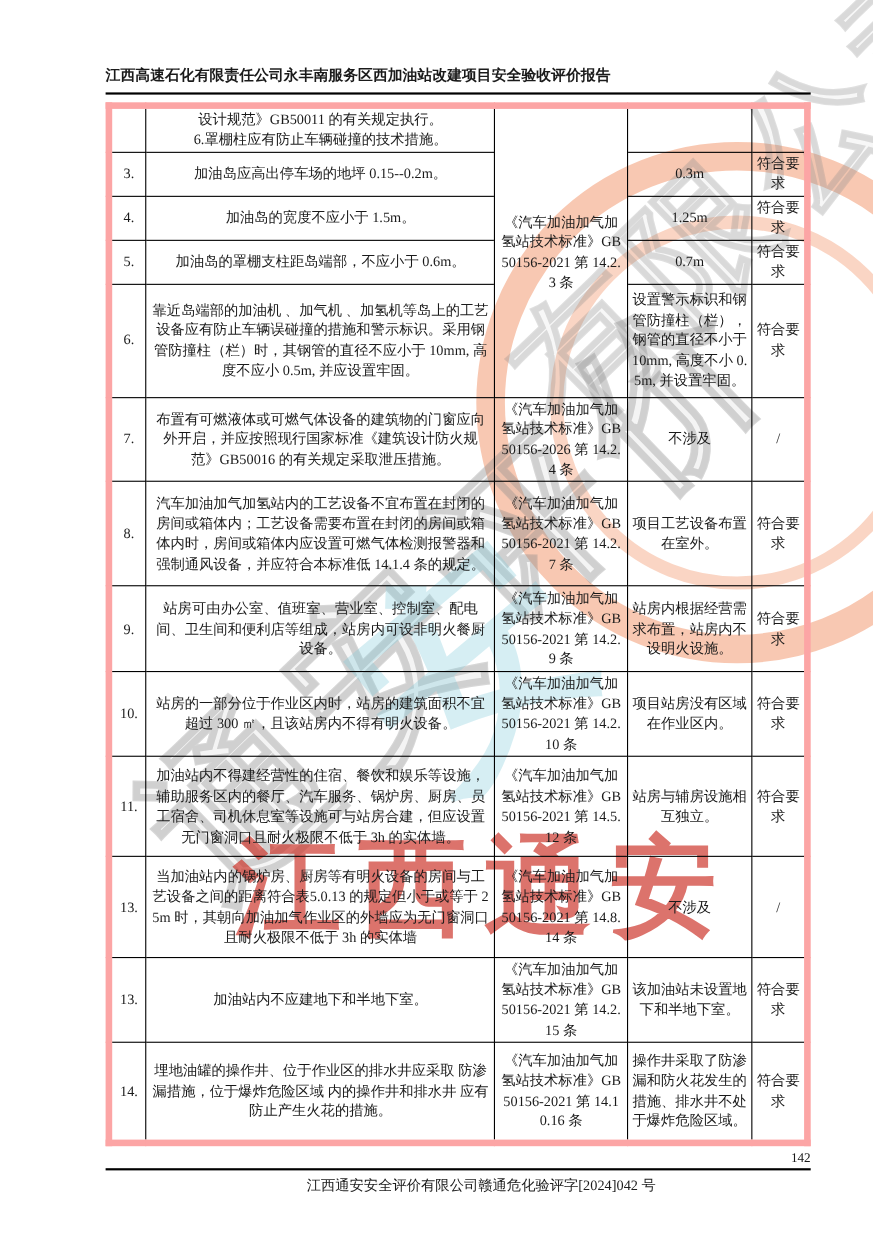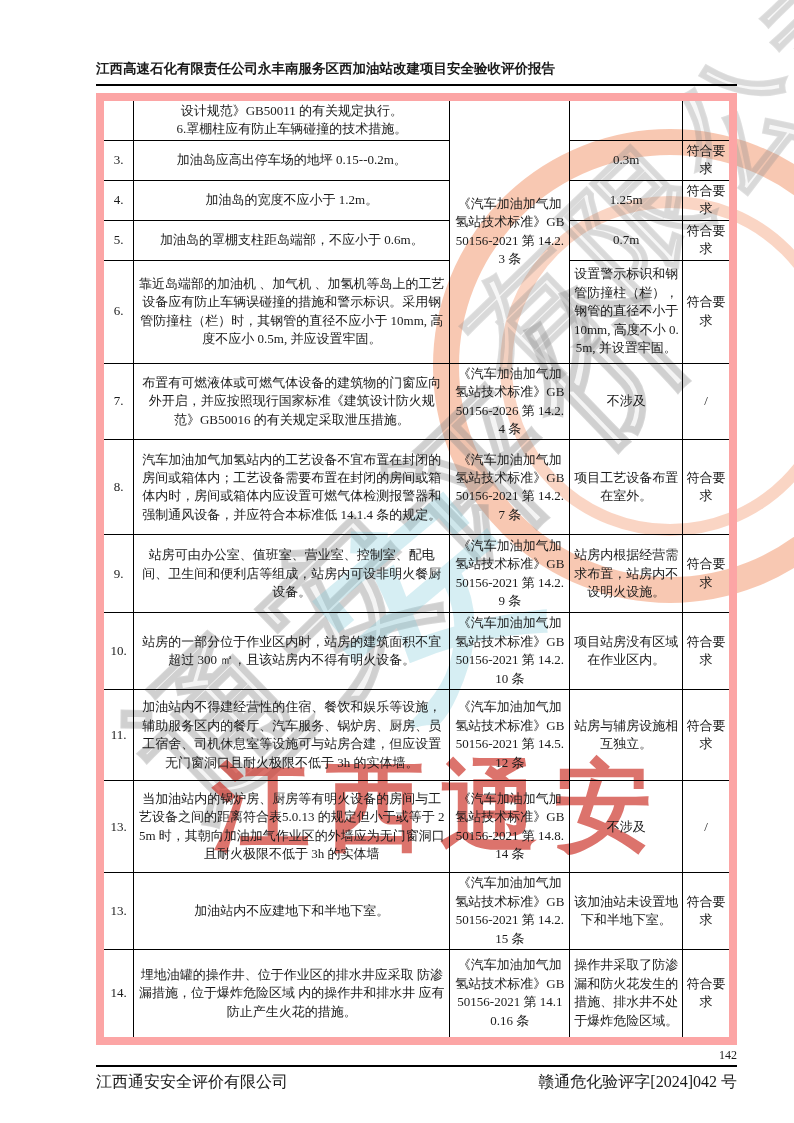--- a/index.html
+++ b/index.html
@@ -58,32 +58,32 @@
     border-collapse:collapse;table-layout:fixed;
     width:641px;margin-top:7px;
     font-size:13px;line-height:1.42;
   }
   table.eval td{
     border:1px solid #000;
     padding:1px 3px;
     text-align:center;vertical-align:middle;
     word-break:break-all;overflow:hidden;
   }
-  table.eval{border:8px solid #fca5a5;padding-left:46px;}
+  table.eval{border:6px solid #fca5a5;padding-left:46px;}
   .c-no{width:33px;}
   .c-req{width:308px;}
   .c-std{width:117px;}
   .c-find{width:110px;}
   .c-res{width:49px;}
   .pre{white-space:pre-line;}
   .page-number{text-align:right;font-size:12px;margin-top:3px;}
   .footer-rule{border-top:2px solid #000;margin-top:2px;}
   .doc-footer{
-    display:flex;justify-content:space-between;
-    font-size:16px;margin-top:5px;
+    display:flex;justify-content:center;
+    font-size:13px;margin-top:5px;margin-left:42px;
   }
 </style>
 </head>
 <body>
 
 <div class="page">
 
   <div class="wm-layer">
     <div class="wm-ring-outer"></div>
     <div class="wm-ring-inner"></div>
@@ -115,21 +115,21 @@
           <td></td>
         </tr>
         <tr style="height:37px">
           <td>3.</td>
           <td>加油岛应高出停车场的地坪 0.15--0.2m。</td>
           <td>0.3m</td>
           <td>符合要求</td>
         </tr>
         <tr style="height:35px">
           <td>4.</td>
-          <td>加油岛的宽度不应小于 1.2m。</td>
+          <td>加油岛的宽度不应小于 1.5m。</td>
           <td>1.25m</td>
           <td>符合要求</td>
         </tr>
         <tr style="height:35px">
           <td>5.</td>
           <td>加油岛的罩棚支柱距岛端部，不应小于 0.6m。</td>
           <td>0.7m</td>
           <td>符合要求</td>
         </tr>
         <tr style="height:103px">

